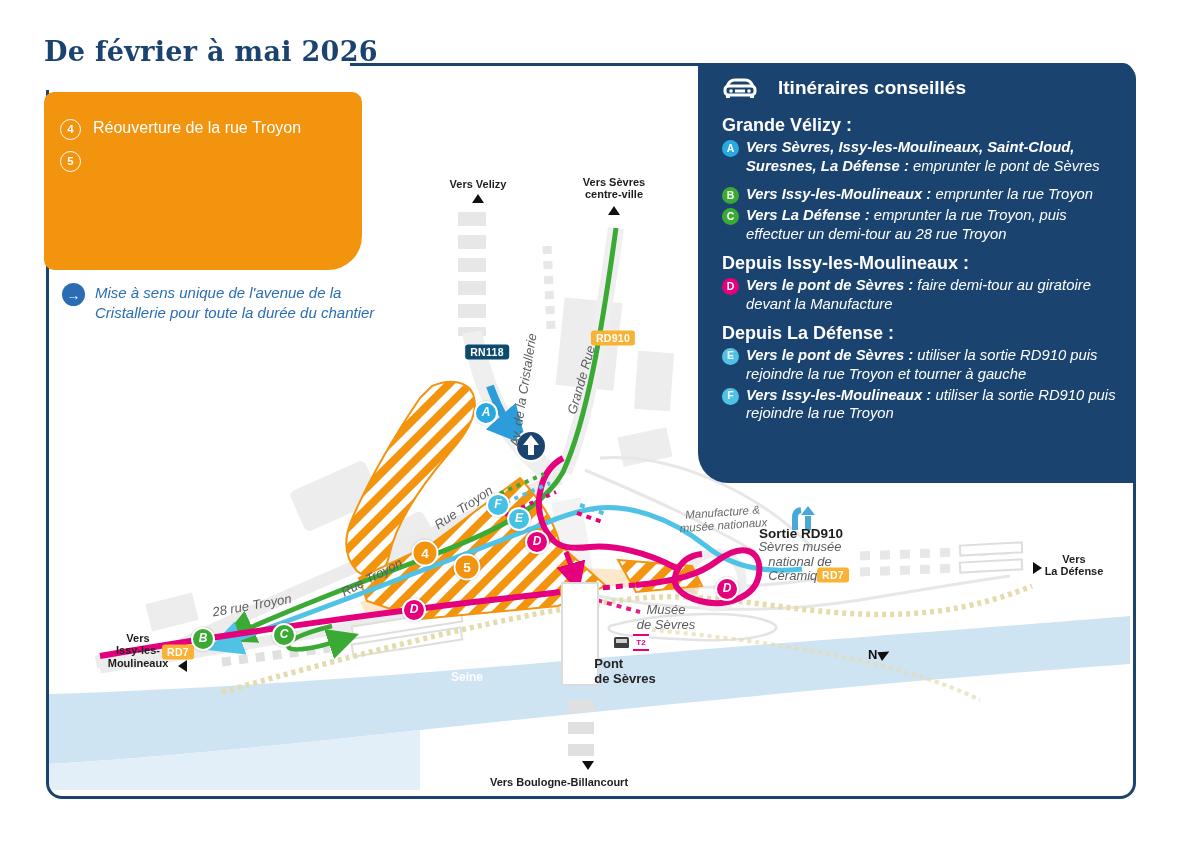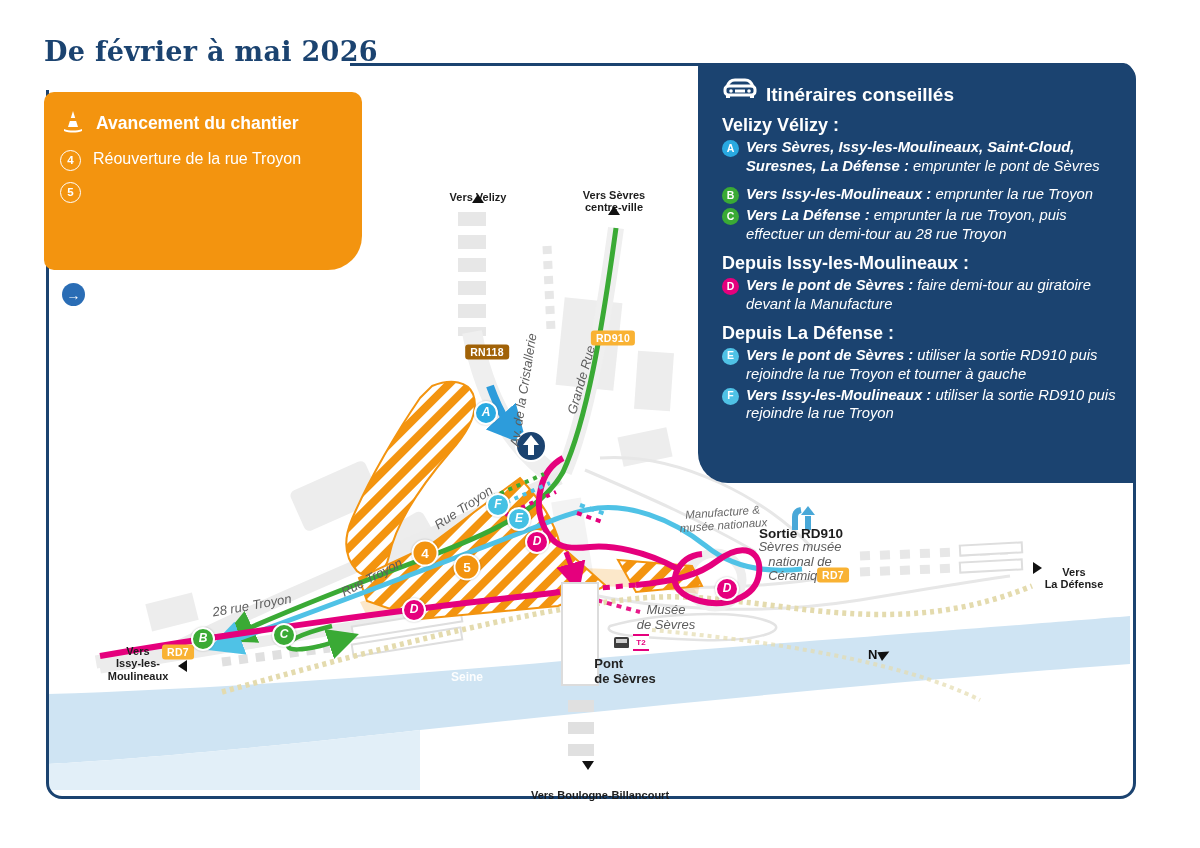--- a/index.html
+++ b/index.html
@@ -20,35 +20,35 @@
   .num-badge{flex:0 0 auto;width:19px;height:19px;margin-top:1px;border:1.7px solid #fff;border-radius:50%;
              display:flex;align-items:center;justify-content:center;font-size:11.5px;font-weight:bold;}
   
   .note{position:absolute;left:62px;top:283px;width:320px;display:flex;gap:10px;z-index:4;}
   .note-icon{flex:0 0 auto;width:23px;height:23px;border-radius:50%;background:var(--noteblue);
              color:#fff;display:flex;align-items:center;justify-content:center;font-size:14px;font-weight:bold;}
   .note-text{font-style:italic;color:var(--noteblue);font-size:15px;line-height:1.35;}
   
   .panel{position:absolute;left:698px;top:63px;width:435px;height:420px;z-index:4;background:var(--navy);
          border-radius:4px 10px 0 30px;color:#fff;padding:14px 16px 0 24px;box-sizing:border-box;}
-  .panel-head{display:flex;align-items:flex-end;gap:8px;font-size:19px;font-weight:bold;margin-bottom:6px;}
+  .panel-head{display:flex;align-items:flex-start;gap:20px;font-size:19px;font-weight:bold;margin-bottom:6px;}
   .section{margin-top:9px;}
   .section-title{font-size:18px;font-weight:bold;margin-bottom:2px;}
   .route{display:flex;gap:7px;font-size:14.8px;font-style:italic;line-height:1.28;margin:2px 0;}
   .pbadge{flex:0 0 auto;width:17px;height:17px;margin-top:2px;border-radius:50%;display:flex;
           align-items:center;justify-content:center;font-size:10.5px;font-weight:bold;font-style:normal;color:#fff;}
   .pbadge.blue{background:var(--lightblue);} .pbadge.green{background:var(--green);}
   .pbadge.pink{background:var(--pink);} .pbadge.cyan{background:var(--cyan);}
   .route b{font-weight:bold;}
   
   #map-svg{position:absolute;left:0;top:0;z-index:1;}
   #map-layer{position:absolute;left:0;top:0;width:1200px;height:848px;z-index:3;pointer-events:none;}
   .lbl{position:absolute;transform:translate(-50%,-50%);text-align:center;color:#3c3c3c;
        font-size:11px;line-height:1.12;white-space:pre-line;}
-  .lbl.dest{font-weight:bold;color:#1d1d1d;margin-top:13px;}
+  .lbl.dest{font-weight:bold;color:#1d1d1d;}
   .lbl.place{font-style:italic;color:#6a6a6a;font-size:11.5px;}
   .lbl.place-lg{font-style:italic;color:#5d5d5d;font-size:13px;}
   .lbl.bold-dark{font-weight:bold;color:#222;font-size:13px;text-align:left;}
   .lbl.white{color:#fff;font-weight:bold;font-size:12px;opacity:.95;}
   .lbl.sortie{font-weight:bold;color:#1d1d1d;font-size:13.5px;}
   .sign{position:absolute;transform:translate(-50%,-50%);color:#fff;font-weight:bold;font-size:10.5px;
         padding:1px 5px 2px;border-radius:3px;letter-spacing:.3px;}
   .tri{position:absolute;width:0;height:0;}
   .tri-up{border-left:6px solid transparent;border-right:6px solid transparent;border-bottom:9px solid #111;}
   .tri-down{border-left:6px solid transparent;border-right:6px solid transparent;border-top:9px solid #111;}
@@ -191,60 +191,51 @@
       <circle cx="531" cy="446" r="15" fill="#1b4370" stroke="#fff" stroke-width="2"></circle>
       <path d="M528,455 L534,455 L534,445 L539,445 L531,435 L523,445 L528,445 Z" fill="#fff"></path>
     </g>
   </svg>
 
   <div class="frame"></div>
   <div class="title-patch"></div>
   <div class="page-title">De février à mai 2026</div>
 
   <div class="progress-box">
-    <div class="progress-head">
-      <span>
-        <svg width="26" height="26" viewBox="0 0 26 26">
-          <path d="M13,3 L18,19 L8,19 Z" fill="#fff"></path>
-          <path d="M10.2,10 L15.8,10 L16.8,13 L9.2,13 Z" fill="#f3940f"></path>
-          <path d="M4,21 C9,23 17,23 22,21 L22,23 C17,25 9,25 4,23 Z" fill="#fff"></path>
-        </svg>
-      </span>
-      <span>Avancement du chantier</span>
-    </div>
     <div class="progress-item">
       <span class="num-badge">4</span>
       <span>Réouverture de la rue Troyon</span>
     </div>
     <div class="progress-item">
       <span class="num-badge">5</span>
     </div>
   </div>
 
   <div class="note">
     <span class="note-icon">→</span>
+    <span class="note-text">Mise à sens unique de l'avenue de la Cristallerie pour toute la durée du chantier</span>
   </div>
 
   <div class="panel">
     <div class="panel-head">
       <span>
         <svg width="36" height="24" viewBox="0 0 36 24" fill="none" stroke="#fff">
           <path d="M5,10 Q7,3 13,3 L23,3 Q29,3 31,10" stroke-width="3"></path>
           <rect x="3" y="9" width="30" height="9" rx="3.5" stroke-width="3"></rect>
           <circle cx="9" cy="14" r="1.8" fill="#fff" stroke="none"></circle>
           <circle cx="27" cy="14" r="1.8" fill="#fff" stroke="none"></circle>
           <path d="M13,14 L23,14" stroke-width="3"></path>
           <path d="M6,18 L6,21 M30,18 L30,21" stroke-width="4"></path>
         </svg>
       </span>
       <span>Itinéraires conseillés</span>
     </div>
 
     <div class="section">
-      <div class="section-title">Velizy Vélizy :</div>
+      <div class="section-title">Grande Vélizy :</div>
       <div class="route">
         <span class="pbadge blue">A</span>
         <span><b>Vers Sèvres, Issy-les-Moulineaux, Saint-Cloud, Suresnes, La Défense :</b><span> emprunter le pont de Sèvres</span></span>
       </div>
     </div>
 
     <div class="section">
       <div class="route">
         <span class="pbadge green">B</span>
         <span><b>Vers Issy-les-Moulineaux :</b><span> emprunter la rue Troyon</span></span>
@@ -290,35 +281,35 @@
       <span class="metro-ico"></span>
       <span class="t2-ico">T2</span>
     </div>
 
     <div class="n-compass">
       <span>N</span><span class="n-arrow"></span>
     </div>
   <div class="lbl dest" style="left: 478px; top: 184px;">Vers Velizy</div>
       <div class="lbl dest" style="left: 614px; top: 188px;">Vers Sèvres
 centre-ville</div>
-      <div class="sign" style="left: 487px; top: 352px; background: #a16207;">RN118</div>
+      <div class="sign" style="left: 487px; top: 352px; background: #0c4a6e;">RN118</div>
       <div class="sign" style="left: 613px; top: 338px; background: rgb(249, 178, 51);">RD910</div>
       <div class="lbl place-lg" style="left: 524px; top: 390px; transform: translate(-50%, -50%) rotate(-81deg);">Av. de la Cristallerie</div>
       <div class="lbl place-lg" style="left: 582px; top: 380px; transform: translate(-50%, -50%) rotate(-74deg);">Grande Rue</div>
       <div class="lbl place-lg" style="left: 464px; top: 508px; transform: translate(-50%, -50%) rotate(-34deg);">Rue Troyon</div>
       <div class="lbl place-lg" style="left: 372px; top: 578px; transform: translate(-50%, -50%) rotate(-28deg);">Rue Troyon</div>
       <div class="lbl place-lg" style="left: 252px; top: 606px; transform: translate(-50%, -50%) rotate(-10deg);">28 rue Troyon</div>
       <div class="lbl dest" style="left: 138px; top: 650px;">Vers
 Issy-les-
 Moulineaux</div>
       <div class="sign" style="left: 178px; top: 652px; background: rgb(249, 178, 51);">RD7</div>
       <div class="lbl white" style="left: 467px; top: 678px;">Seine</div>
       <div class="lbl bold-dark" style="left: 625px; top: 672px;">Pont
 de Sèvres</div>
-      <div class="lbl dest" style="left: 600px; top: 782px;">Vers Boulogne-Billancourt</div>
+      <div class="lbl dest" style="left: 559px; top: 782px;">Vers Boulogne-Billancourt</div>
       <div class="lbl place-lg" style="left: 666px; top: 618px;">Musée
 de Sèvres</div>
       <div class="lbl place" style="left: 723px; top: 519px; transform: translate(-50%, -50%) rotate(-4deg);">Manufacture &amp;
 musée nationaux</div>
       <div class="lbl sortie" style="left: 801px; top: 534px;">Sortie RD910</div>
       <div class="lbl place-lg" style="left: 800px; top: 562px;">Sèvres musée
 national de
 Céramique</div>
       <div class="sign" style="left: 833px; top: 575px; background: rgb(249, 178, 51);">RD7</div>
       <div class="lbl dest" style="left: 1074px; top: 565px;">Vers

